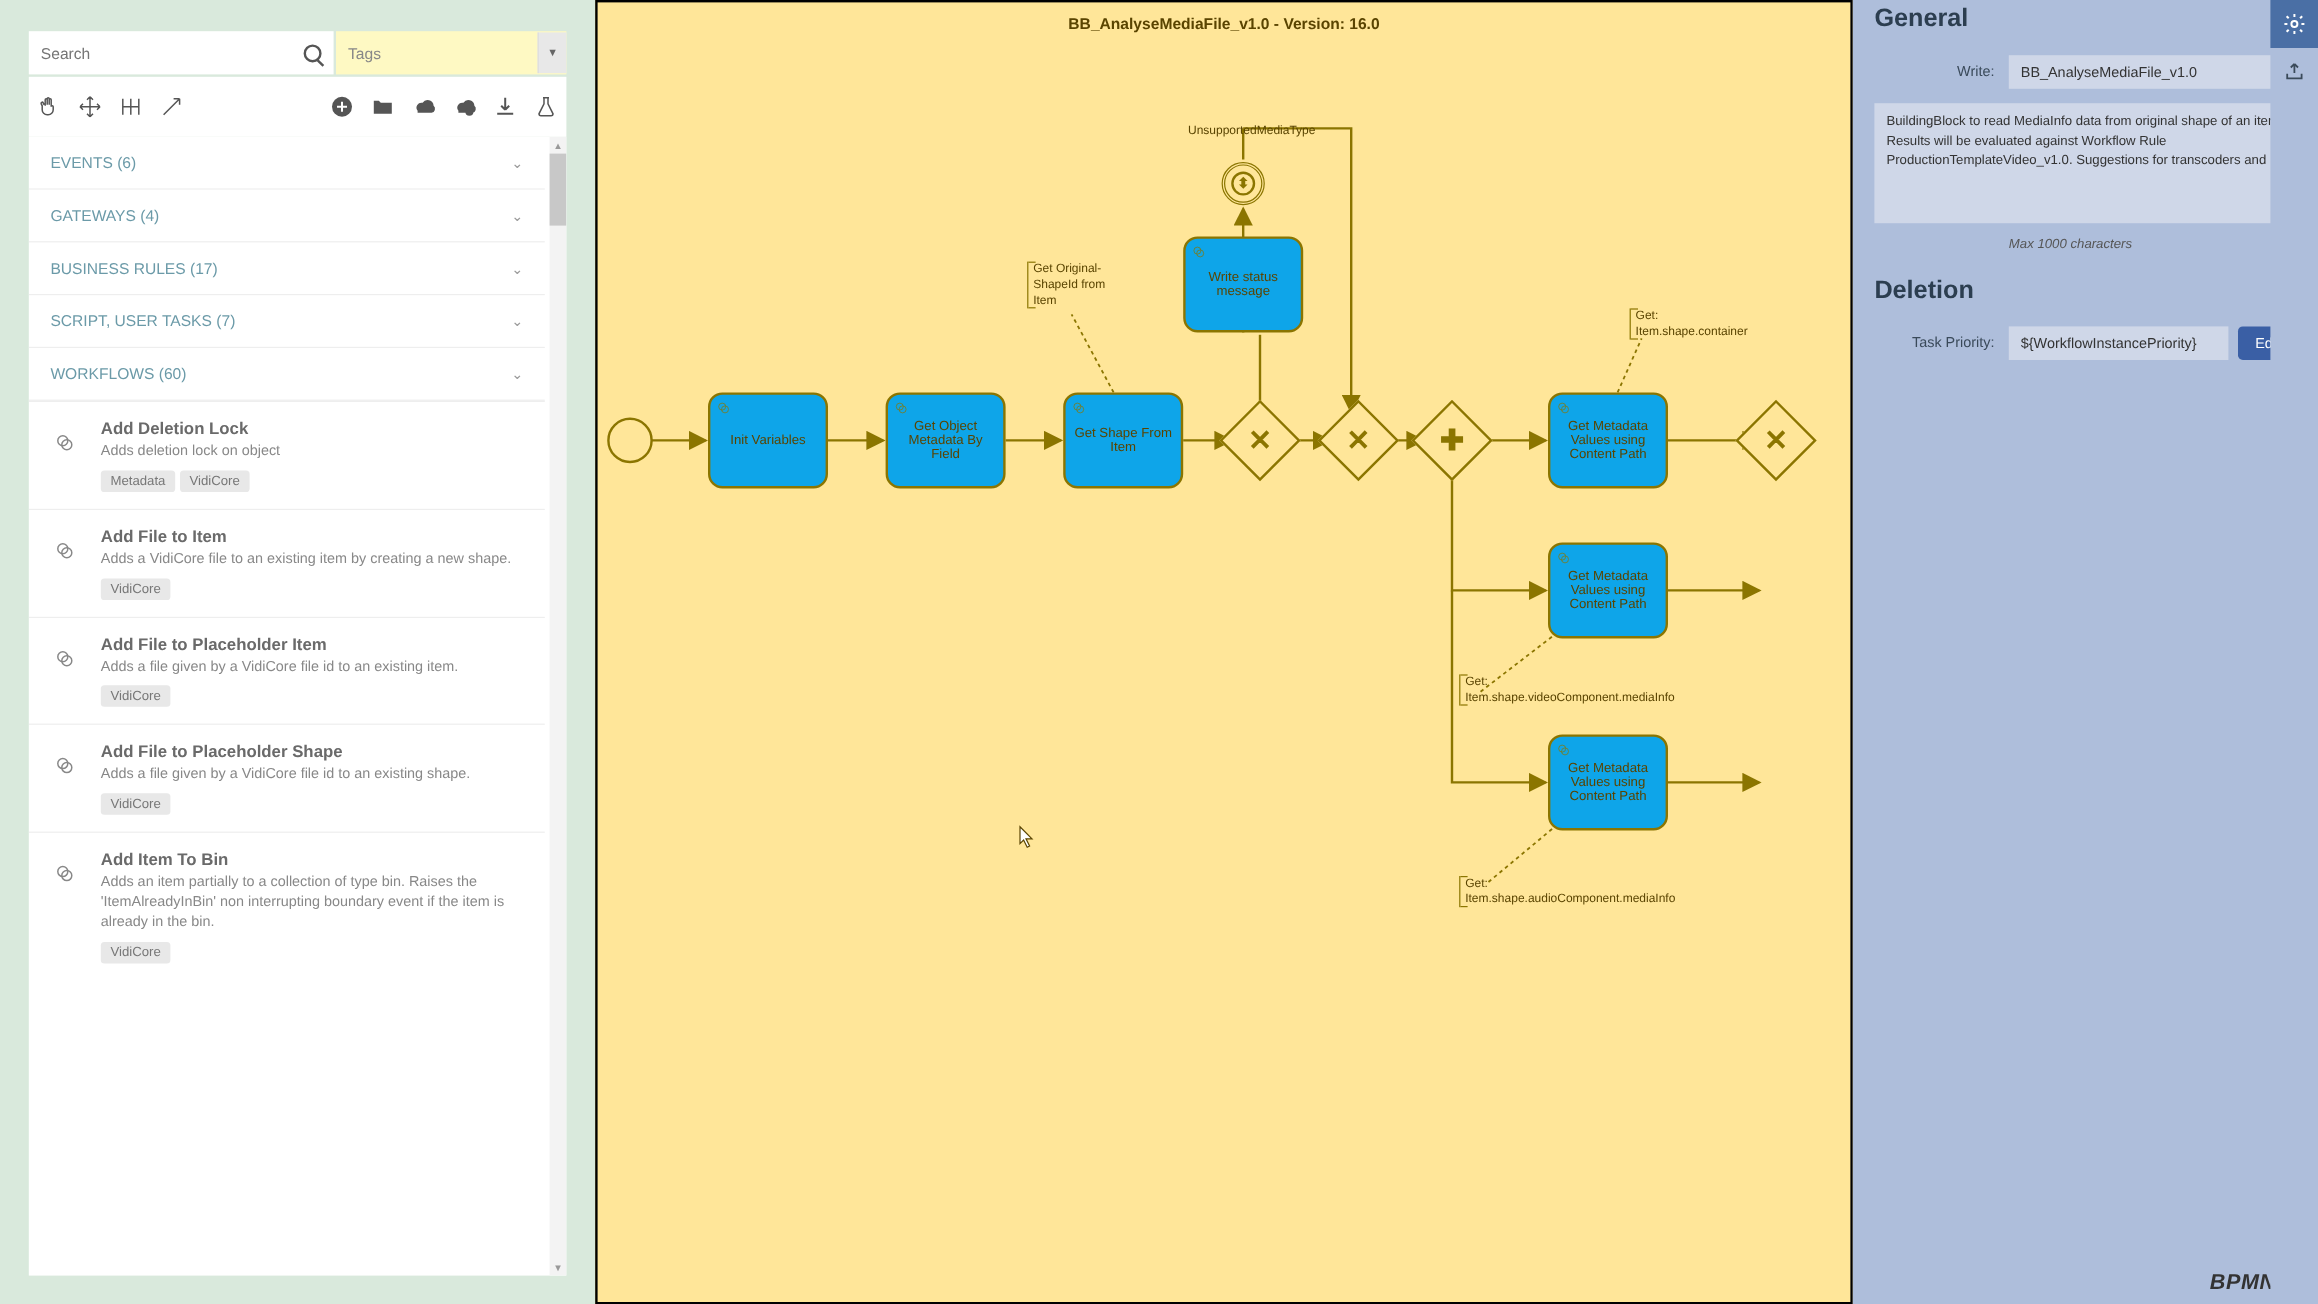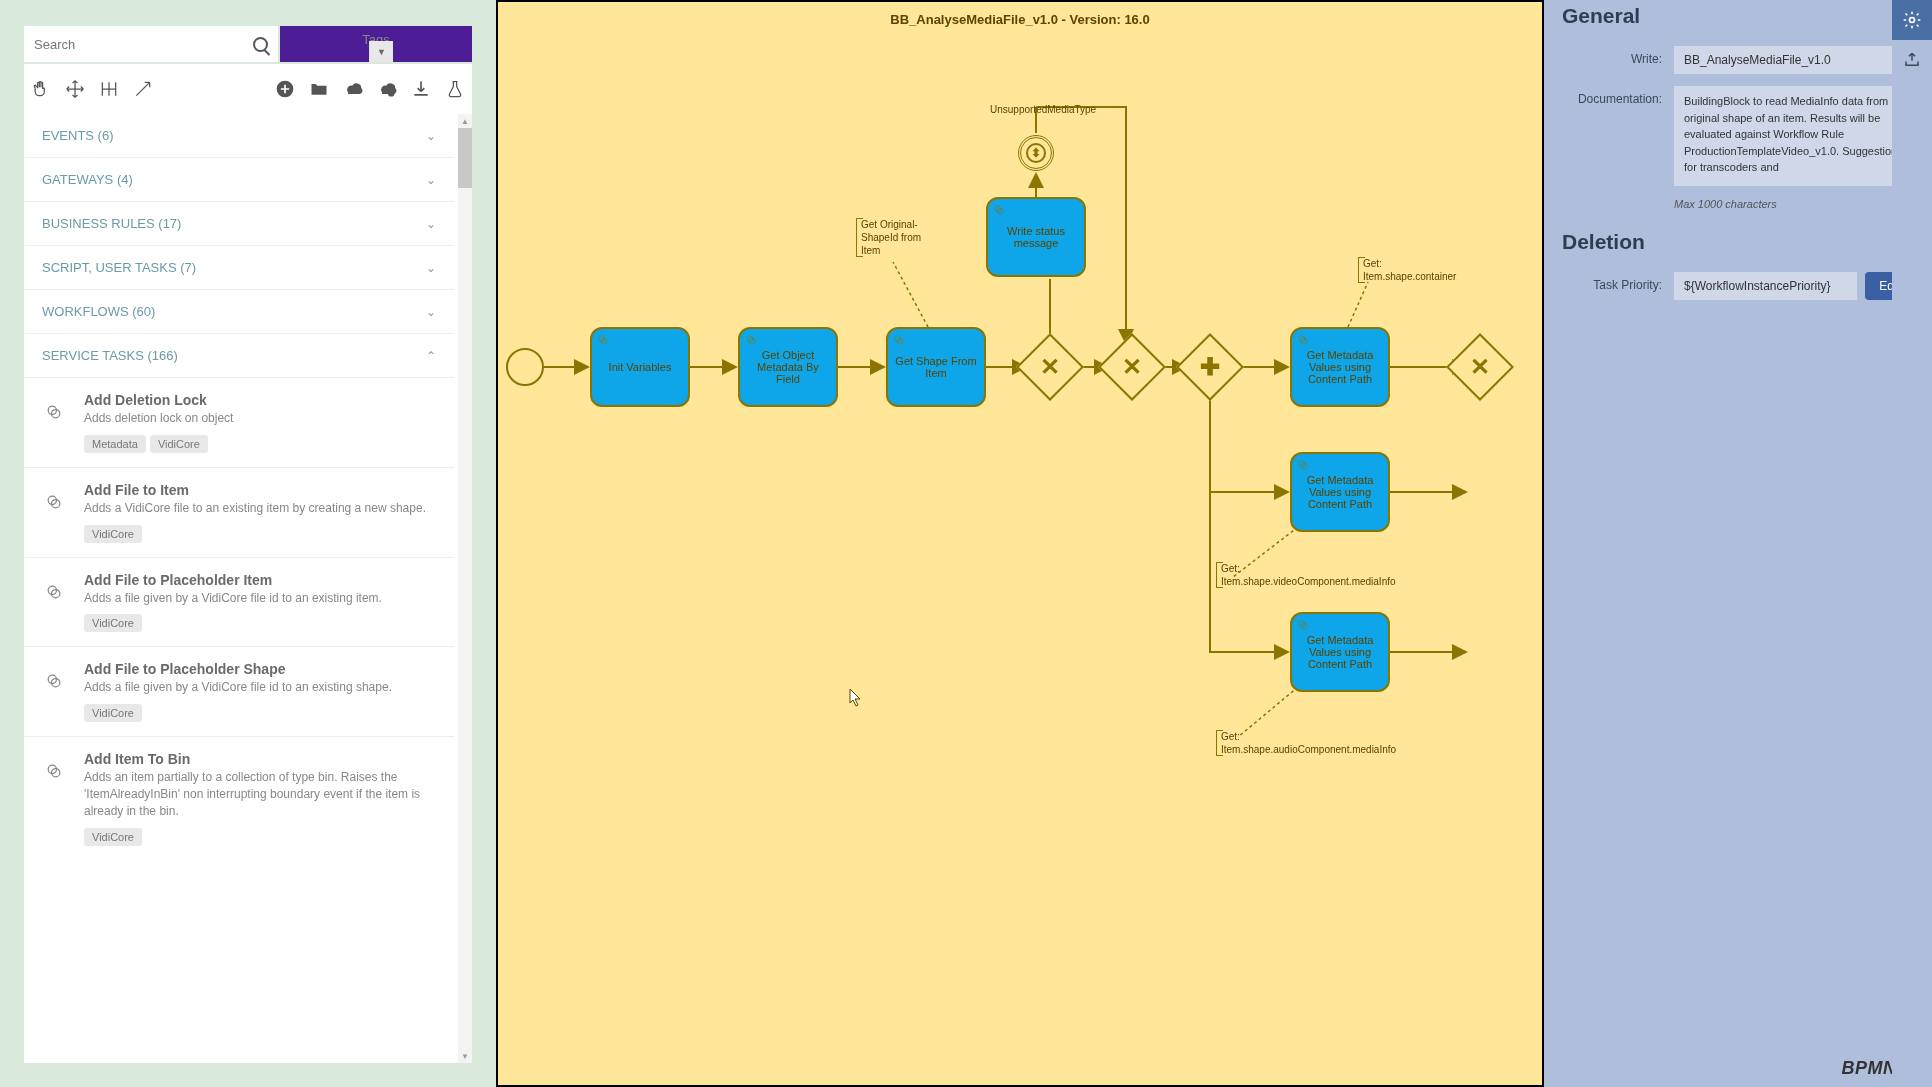--- a/index.html
+++ b/index.html
@@ -55,27 +55,26 @@
 .search-icon-glyph {
   width: 15px; height: 15px; border: 2px solid #555; border-radius: 50%;
   position: relative;
 }
 .search-icon-glyph::after {
   content: ''; position: absolute; width: 2px; height: 7px; background: #555;
   bottom: -6px; right: -2px; transform: rotate(-45deg);
 }
 .tags-box {
   width: 192px;
-  background: #4c1d95;
+  background: #fef9c3;
   display: flex;
   align-items: center;
   justify-content: space-between;
   padding: 6px 10px;
   height: 36px;
-  flex-direction: column;
 }
 .tags-box span { color: #888; font-size: 13px; }
 .dropdown-btn {
   background: #e8e8e8;
   width: 24px; height: 34px;
   display: flex; align-items: center; justify-content: center;
   font-size: 9px; color: #666;
   border-left: 1px solid #ddd;
   margin: -6px -10px -6px 0;
 }
@@ -416,24 +415,20 @@
           <span>BUSINESS RULES (17)</span>
           <span class="chevron">⌄</span>
         </div>
       <div class="cat-item">
           <span>SCRIPT, USER TASKS (7)</span>
           <span class="chevron">⌄</span>
         </div>
       <div class="cat-item">
           <span>WORKFLOWS (60)</span>
           <span class="chevron">⌄</span>
-        </div>
-      <div class="cat-item" style="border-bottom:none;">
-          <span>SERVICE TASKS (166)</span>
-          <span class="chevron">⌃</span>
         </div>
       <div class="service-tasks-list">
 
       <div class="task-card">
             <svg class="gear-ico" viewBox="0 0 24 24">
               <circle cx="10" cy="10" r="5" fill="none" stroke="#888" stroke-width="1.5"></circle>
               <circle cx="14" cy="14" r="5" fill="none" stroke="#888" stroke-width="1.5"></circle>
             </svg>
             <div class="task-title">Add Deletion Lock</div>
             <div class="task-desc">Adds deletion lock on object</div>
@@ -608,21 +603,20 @@
 <div class="right-panel">
   <div class="section-h">General</div>
   <div class="prop-row">
     <div class="prop-label">Write:</div>
     <div class="prop-input-wrap">
       <input type="text" value="BB_AnalyseMediaFile_v1.0" style="">
       <span class="close-x">✕</span>
     </div>
   </div>
   <div class="prop-row">
-    <div class="prop-label">Documentation:</div>
     <textarea class="prop-textarea" style="">BuildingBlock to read MediaInfo data from original shape of an item. Results will be evaluated against Workflow Rule ProductionTemplateVideo_v1.0. Suggestions for transcoders and</textarea>
   </div>
   <div class="max-chars">Max 1000 characters</div>
 
   <div class="section-h">Deletion</div>
   <div class="prop-row">
     <div class="prop-label">Task Priority:</div>
     <input class="prop-input" type="text" style="background: rgb(207, 215, 232);" value="${WorkflowInstancePriority}">
     <button class="edit-btn">Edit</button>
   </div>

